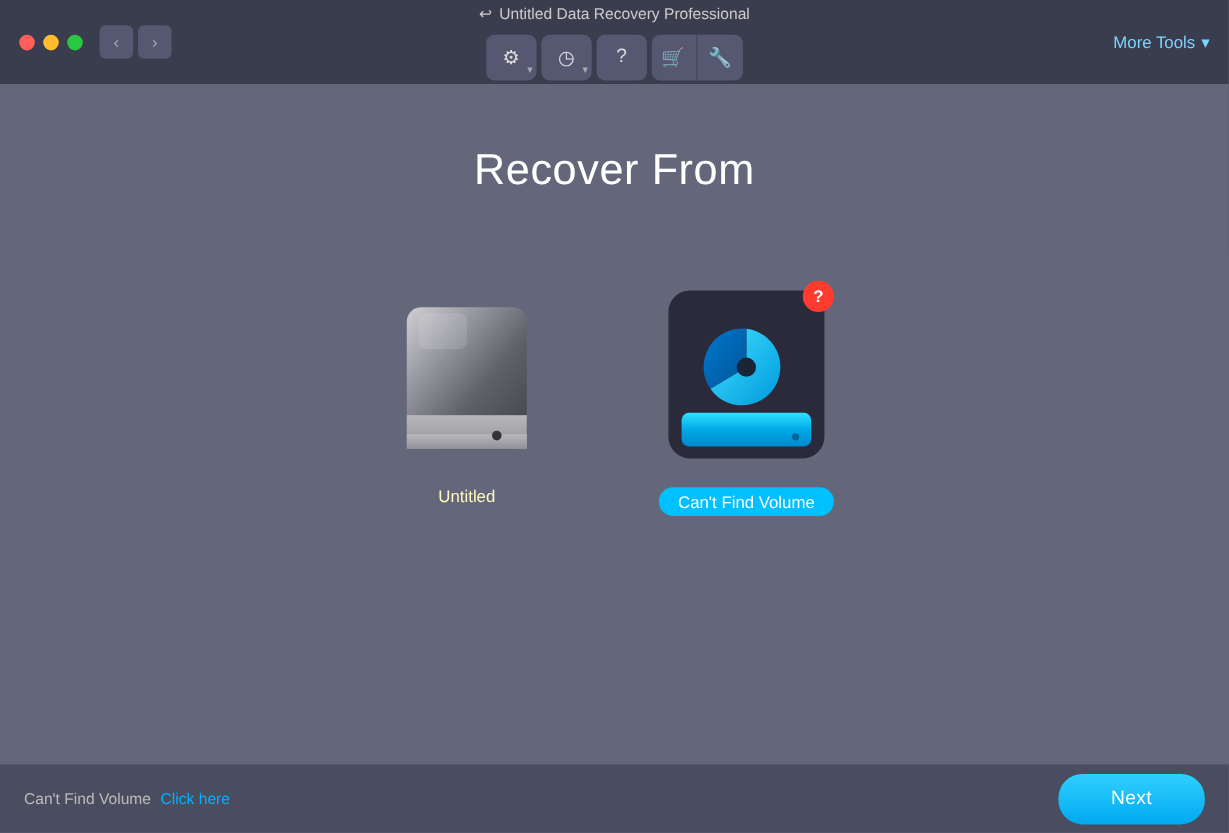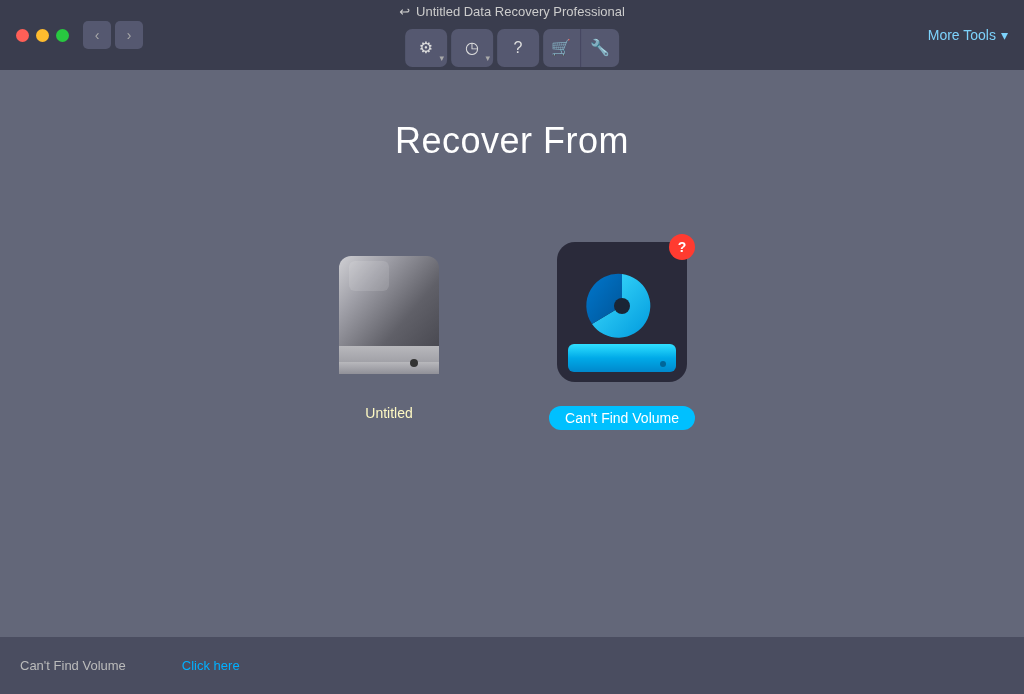--- a/index.html
+++ b/index.html
@@ -250,21 +250,20 @@
       gap: 8px;
       align-items: center;
       font-size: 13px;
       color: #bbb;
     }
 
     .bottom-link {
       color: #00b0ff;
       cursor: pointer;
       font-size: 13px;
-      margin-left: 48px;
     }
 
     .next-btn {
       background: linear-gradient(180deg, #30d0ff 0%, #00a8f0 100%);
       color: #fff;
       border: none;
       border-radius: 20px;
       padding: 12px 44px;
       font-size: 16px;
       font-weight: 500;
@@ -392,14 +391,15 @@
       <span class="drive-label-selected">Can't Find Volume</span>
     </div>
 
   </div>
 
   <div class="bottom-bar">
     <div class="bottom-status">
       <span>Can't Find Volume</span>
       <span class="bottom-link">Click here</span>
     </div>
+    <button class="next-btn">Next</button>
   </div>
 </div>
 
 </body></html>

